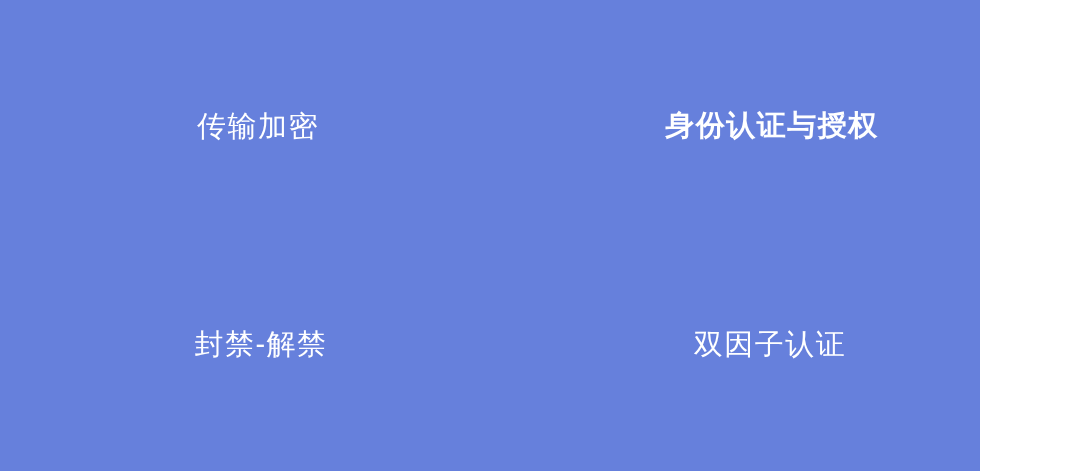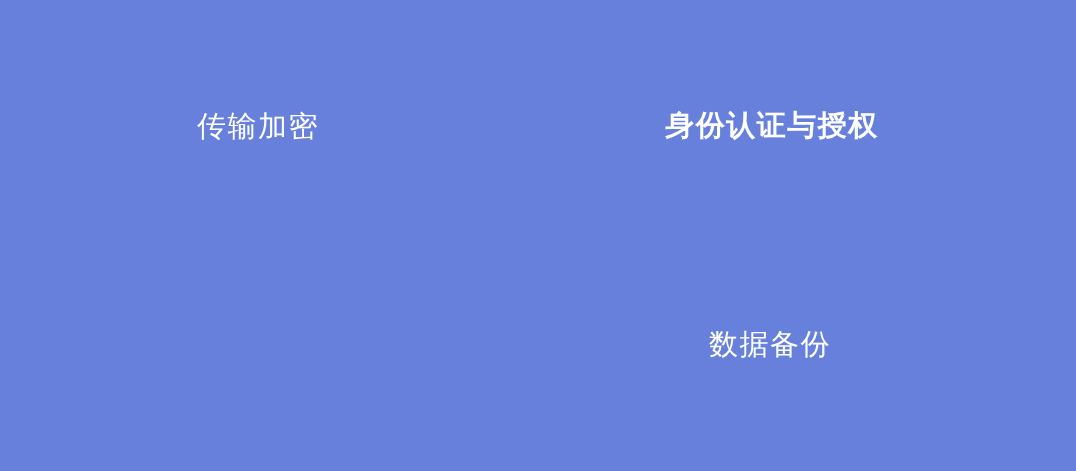--- a/index.html
+++ b/index.html
@@ -4,21 +4,21 @@
 <style>
   html, body {
     margin: 0;
     padding: 0;
   }
   body {
     font-family: "Liberation Sans", "DejaVu Sans", sans-serif;
   }
   .panel {
     position: relative;
-    width: 1076px;
+    width: 980px;
     height: 471px;
     background: var(--bg, #6680DC);
     overflow: hidden;
   }
   .feature-label {
     position: absolute;
     transform: translate(-50%, -50%);
     color: var(--fg, #FFFFFF);
     font-size: 29px;
     font-weight: 400;
@@ -36,14 +36,15 @@
   .pos-r3-right { left: 770px; top: 344px; }
 </style>
 </head>
 <body>
 
 <div class="panel">
   <span class="feature-label pos-r1-left">传输加密</span>
   <span class="feature-label pos-r1-right">身份认证与授权</span>
 
 
-  <span class="feature-label pos-r3-right">数据备份</span>
+  <span class="feature-label pos-r3-left">封禁-解禁</span>
+  <span class="feature-label pos-r3-right">双因子认证</span>
 </div>
 
 </body></html>

